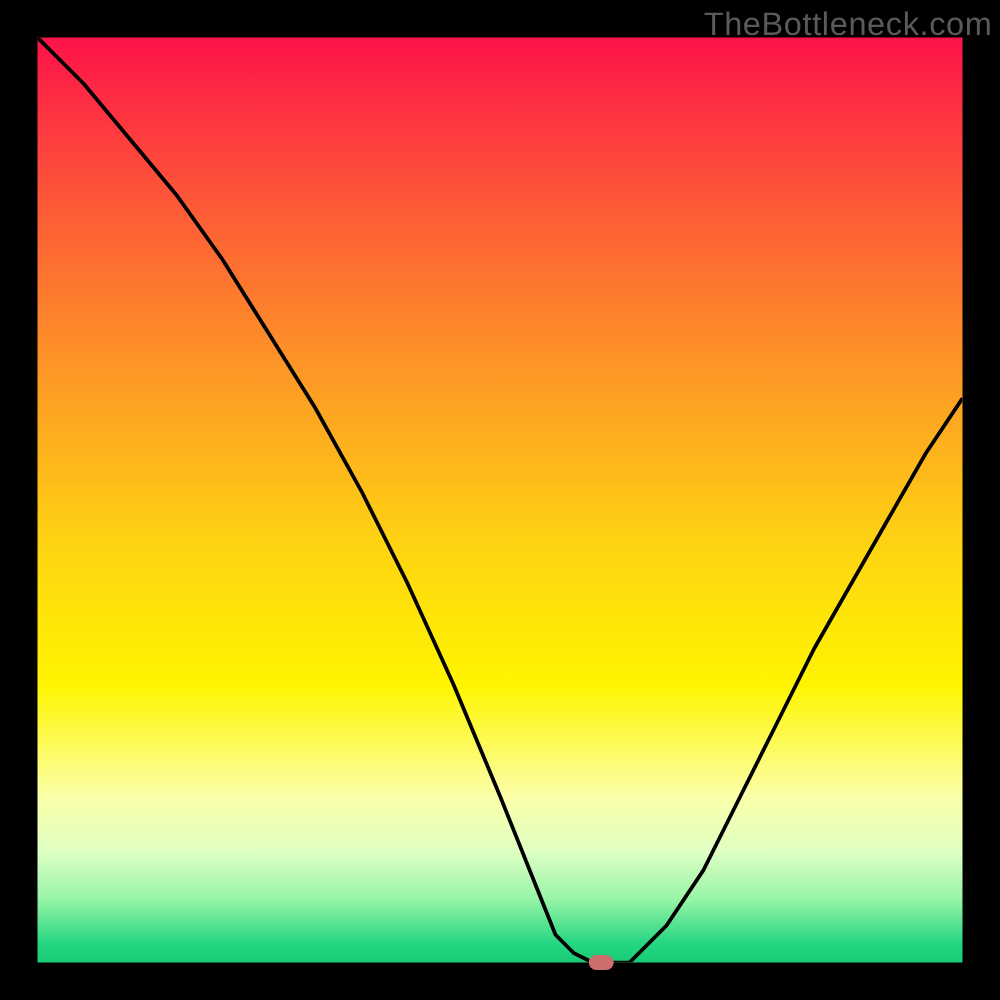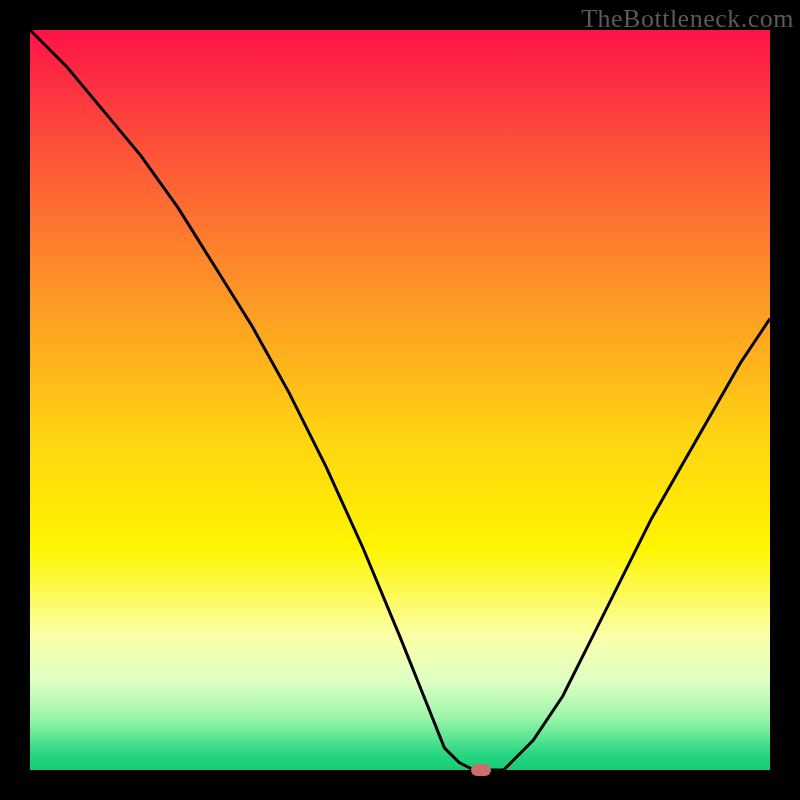--- a/index.html
+++ b/index.html
@@ -36,21 +36,21 @@
       #9af5a7 93%,
       #24d681 98%,
       #19cb75 100%
     );
   }
   .watermark {
     position: absolute;
     top: 4px;
     right: 6px;
     color: #5a5a5a;
-    font-family: Liberation Serif, serif;
+    font-family: Liberation Sans, sans-serif;
     font-size: 26px;
     font-weight: 400;
     letter-spacing: 0.5px;
     user-select: none;
   }
   .marker {
     position: absolute;
     width: 20px;
     height: 12px;
     border-radius: 6px;

